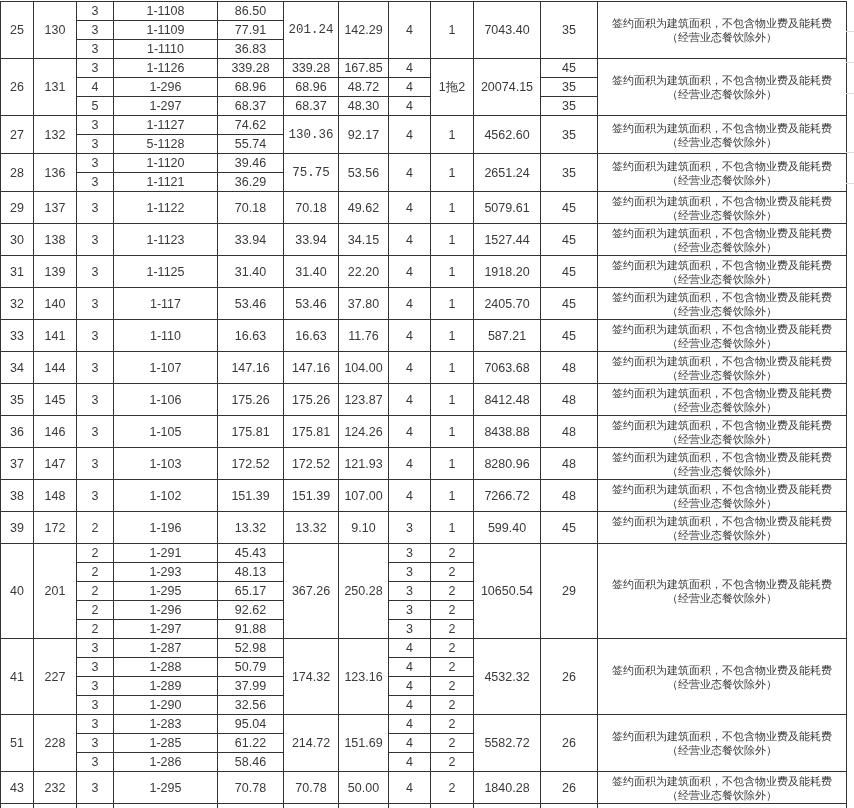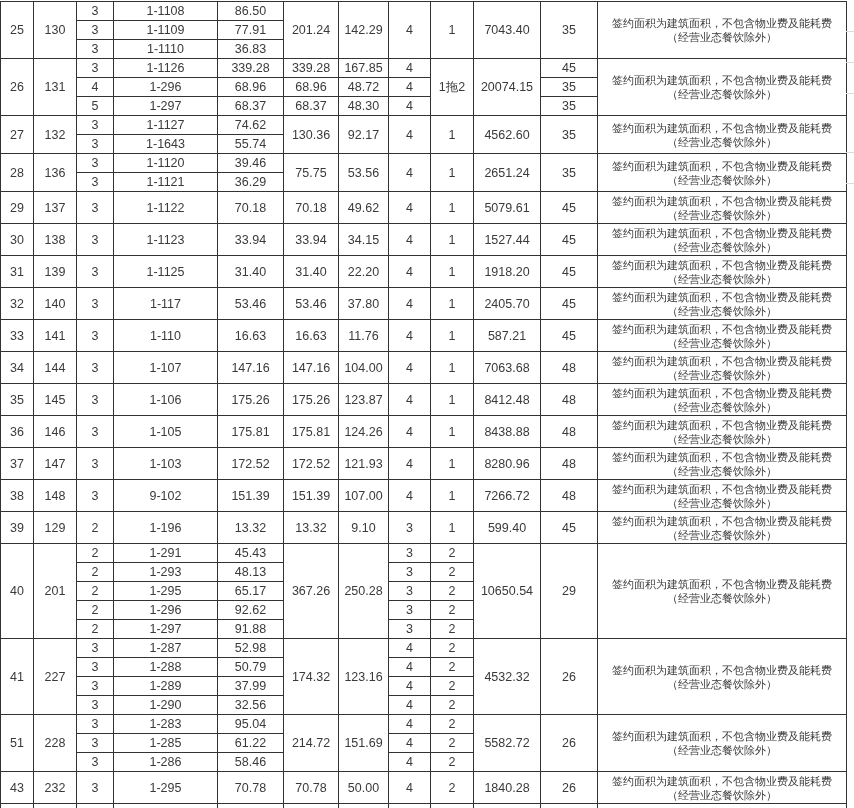--- a/index.html
+++ b/index.html
@@ -24,21 +24,21 @@
     padding:0;margin:0;overflow:hidden;white-space:nowrap;
     font-size:12.5px;
   }
   tr.sub td{height:18px;}
   tr.single td{height:31px;}
   tr.partial td{height:12px;border-bottom:none;}
   td.note{
     font-size:11px;line-height:14px;white-space:normal;
     padding:0 4px;
   }
-  td.rel{position:relative;}
+  td.rel{position:relative;font-family:Liberation Mono, monospace;}
   .gutter-line{
     position:absolute;left:846px;width:8px;height:1px;
     background:var(--faint);
   }
 </style>
 </head>
 <body>
 
 <table>
   <colgroup>
@@ -130,21 +130,21 @@
         <td rowspan="2">1</td>
         <td rowspan="2">4562.60</td>
         <td rowspan="2">35</td>
         <td rowspan="2" class="note">
           <div>签约面积为建筑面积，不包含物业费及能耗费</div>
           <div>（经营业态餐饮除外）</div>
         </td>
       </tr>
       <tr class="sub">
         <td>3</td>
-        <td>1-1643</td>
+        <td>5-1128</td>
         <td>55.74</td>
       </tr>
       <tr class="sub">
         <td rowspan="2">28</td>
         <td rowspan="2">136</td>
         <td>3</td>
         <td>1-1120</td>
         <td>39.46</td>
         <td rowspan="2" class="rel">75.75</td>
         <td rowspan="2">53.56</td>
@@ -312,36 +312,36 @@
         <td>48</td>
         <td class="note">
           <div>签约面积为建筑面积，不包含物业费及能耗费</div>
           <div>（经营业态餐饮除外）</div>
         </td>
       </tr>
       <tr class="single">
         <td>38</td>
         <td>148</td>
         <td>3</td>
-        <td>9-102</td>
+        <td>1-102</td>
         <td>151.39</td>
         <td>151.39</td>
         <td>107.00</td>
         <td>4</td>
         <td>1</td>
         <td>7266.72</td>
         <td>48</td>
         <td class="note">
           <div>签约面积为建筑面积，不包含物业费及能耗费</div>
           <div>（经营业态餐饮除外）</div>
         </td>
       </tr>
       <tr class="single">
         <td>39</td>
-        <td>129</td>
+        <td>172</td>
         <td>2</td>
         <td>1-196</td>
         <td>13.32</td>
         <td>13.32</td>
         <td>9.10</td>
         <td>3</td>
         <td>1</td>
         <td>599.40</td>
         <td>45</td>
         <td class="note">

